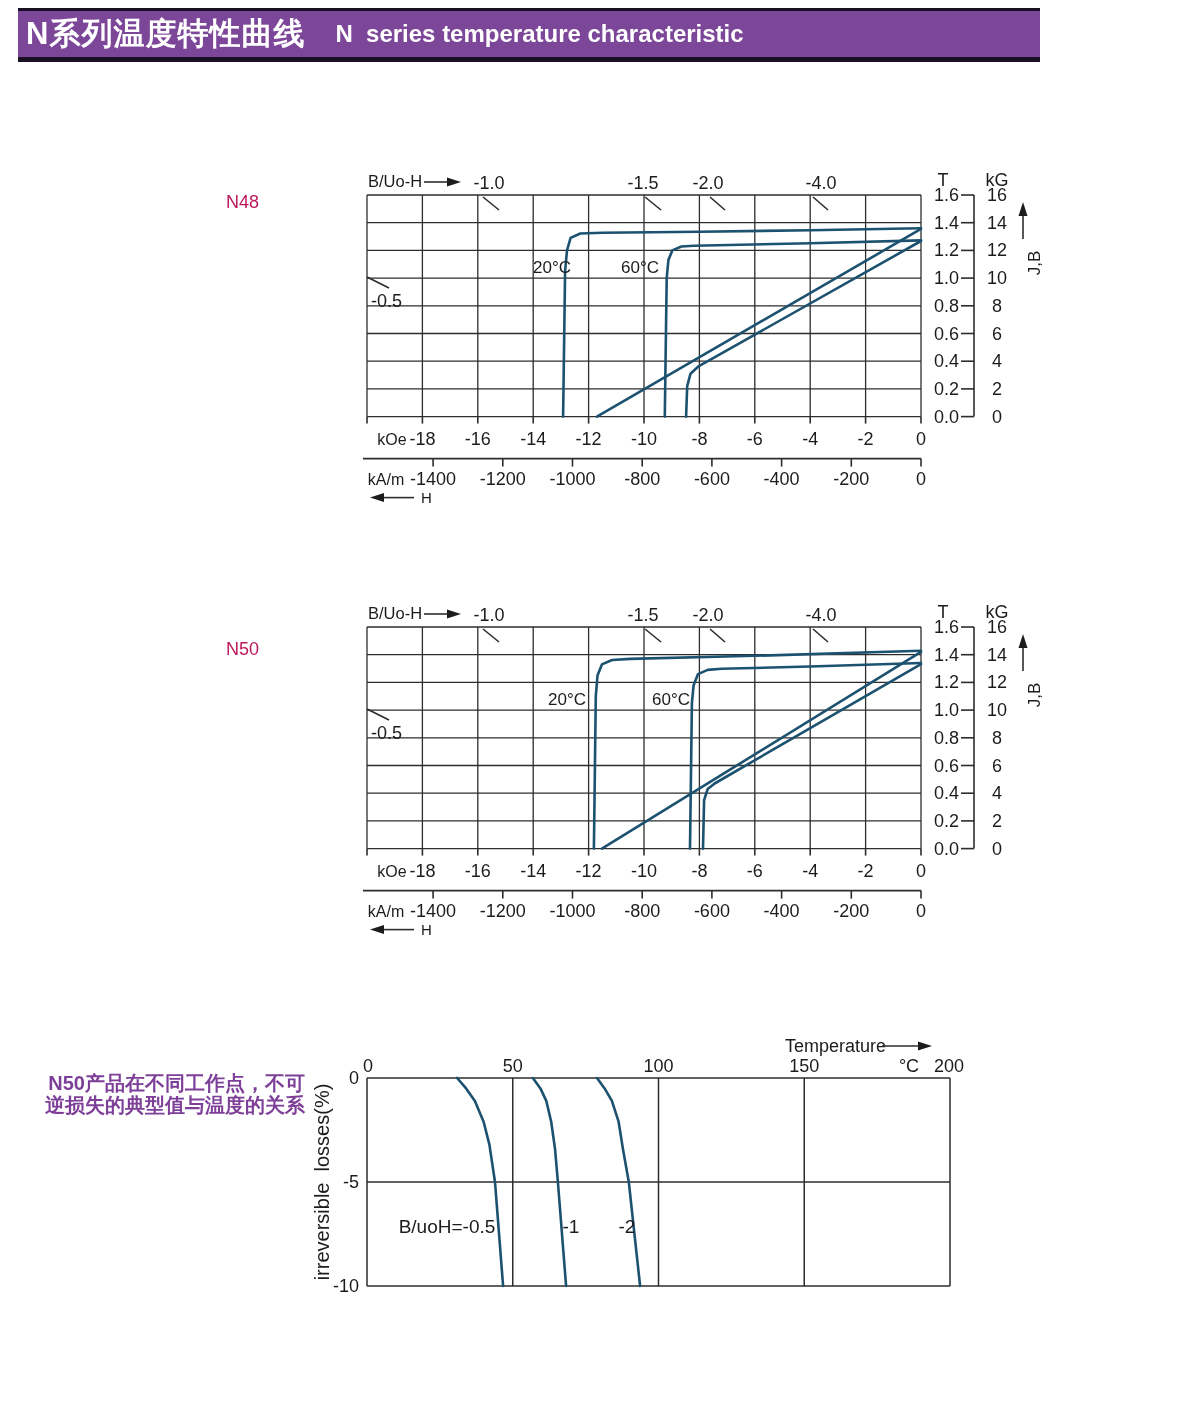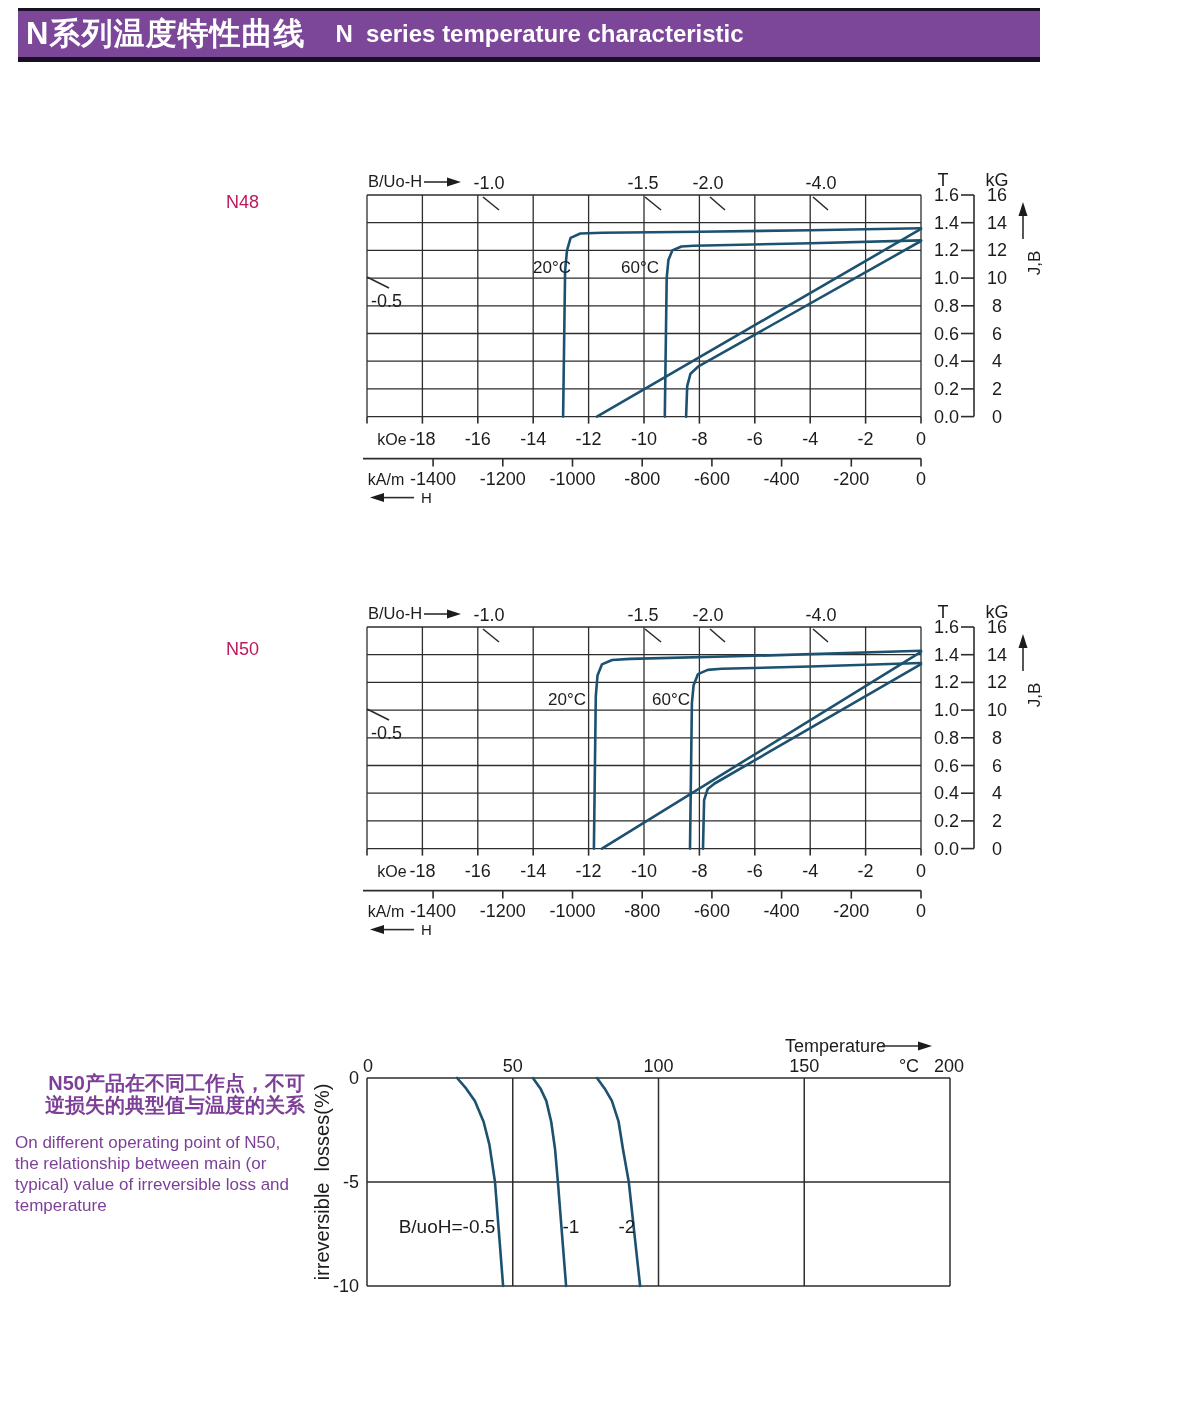--- a/index.html
+++ b/index.html
@@ -27,24 +27,20 @@
     <span class="zh">N系列温度特性曲线</span>
     <span class="en">N  series temperature characteristic</span>
   </div>
 
   <div id="n48label" class="nlabel">N48</div>
   <div id="n50label" class="nlabel">N50</div>
 
   <div id="notes">
     <div class="zh">N50产品在不同工作点，不可
 逆损失的典型值与温度的关系</div>
-    <div class="en">On different operating point of N50,
-the relationship between main (or
-typical) value of irreversible loss and
-temperature</div>
   </div>
 
   <svg id="charts" width="1200" height="1418" viewBox="0 0 1200 1418" style="position:absolute;left:0;top:0;">
       <line x1="367" y1="195" x2="367" y2="416.6" stroke="#2d2d2d" stroke-width="1.3"></line>
       <line x1="367" y1="416.6" x2="367" y2="423.6" stroke="#2d2d2d" stroke-width="1.6"></line>
       <line x1="422.4" y1="195" x2="422.4" y2="416.6" stroke="#2d2d2d" stroke-width="1.3"></line>
       <line x1="422.4" y1="416.6" x2="422.4" y2="423.6" stroke="#2d2d2d" stroke-width="1.6"></line>
       <line x1="477.8" y1="195" x2="477.8" y2="416.6" stroke="#2d2d2d" stroke-width="1.3"></line>
       <line x1="477.8" y1="416.6" x2="477.8" y2="423.6" stroke="#2d2d2d" stroke-width="1.6"></line>
       <line x1="533.2" y1="195" x2="533.2" y2="416.6" stroke="#2d2d2d" stroke-width="1.3"></line>

